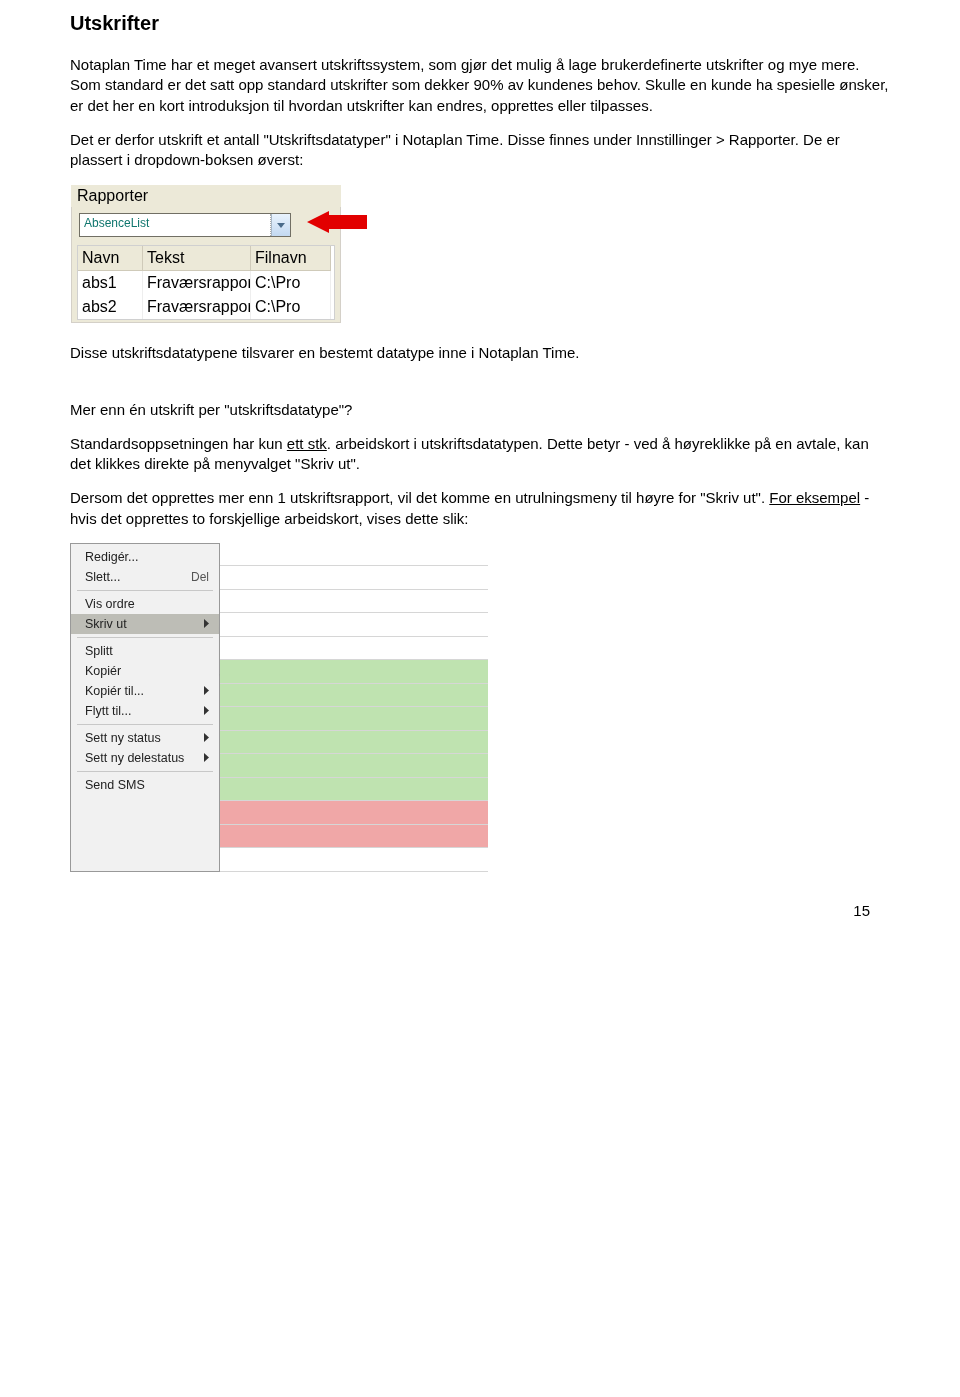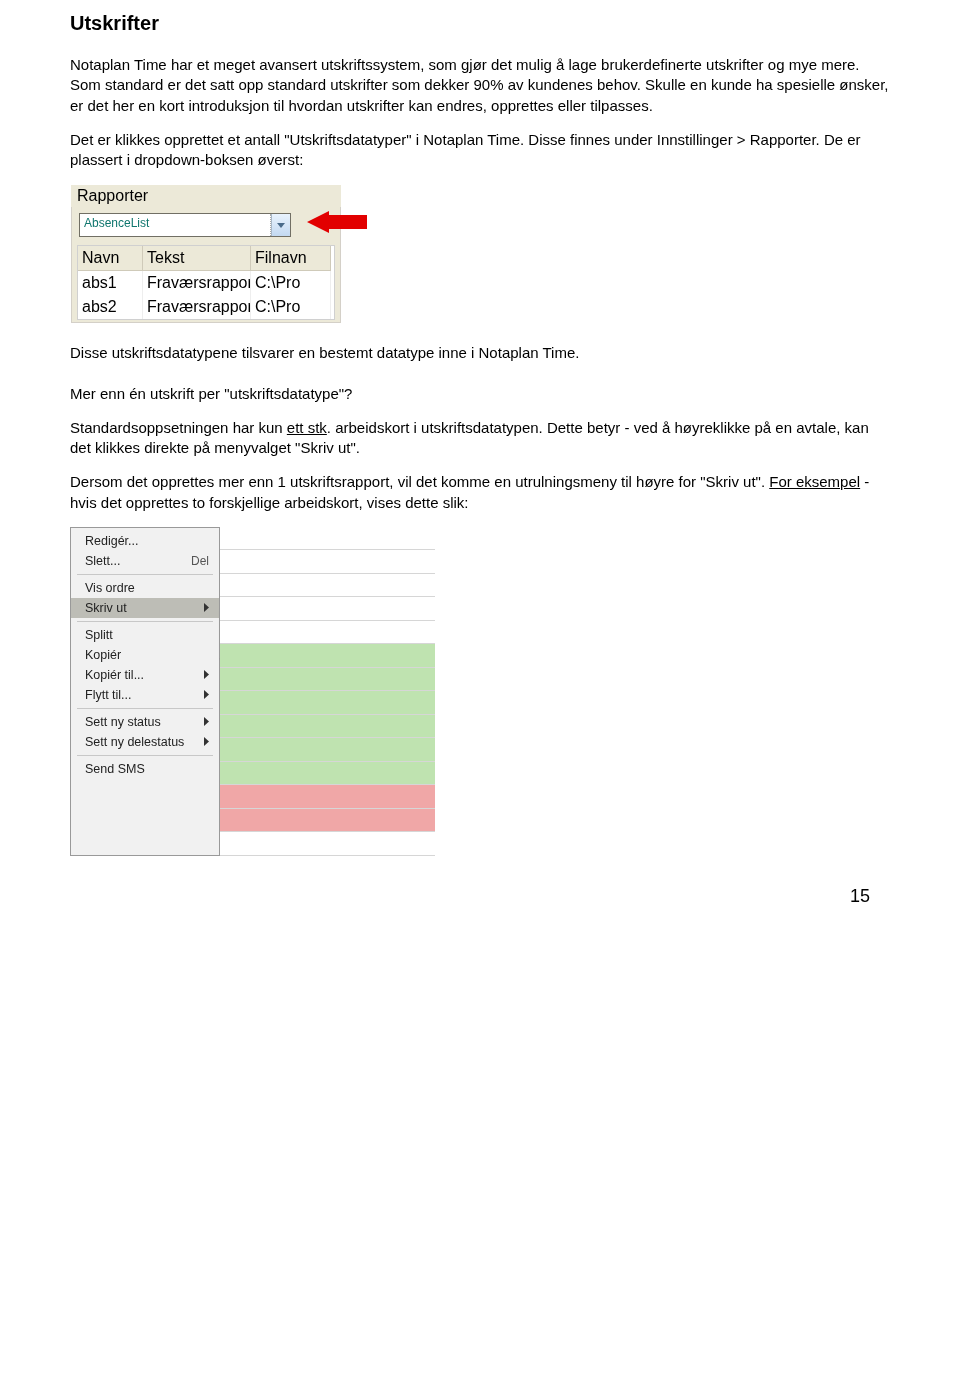--- a/index.html
+++ b/index.html
@@ -101,21 +101,21 @@
     border-right: 1px solid #eee;
     padding: 3px 4px;
     white-space: nowrap;
     overflow: hidden;
   }
 
   
   .menu-screenshot {
     display: flex;
     margin: 6px 0 12px 0;
-    width: 365px;
+    width: 418px;
   }
   .menu-col {
     width: 148px;
     background: #f1f1f1;
     border: 1px solid #999;
     padding: 3px 0;
   }
   .menu-item {
     display: flex;
     align-items: center;
@@ -158,35 +158,35 @@
     height: 22.5px;
     border-bottom: 1px solid #d6d6d6;
   }
   .sched-row.green { background: #bfe3b0; }
   .sched-row.red { background: #f0a7a7; }
   .sched-row.plain { background: #fff; }
 
   .page-num {
     text-align: right;
     padding-right: 20px;
-    font-size: 18px;
+    font-size: 15px;
     margin-top: 30px;
   }
 </style>
 </head>
 <body>
 
 <div class="page">
 
   <h1>Utskrifter</h1>
 
   <p>Notaplan Time har et meget avansert utskriftssystem, som gjør det mulig å lage brukerdefinerte utskrifter og mye mere. Som standard er det satt opp standard utskrifter som dekker 90% av kundenes behov. Skulle en kunde ha spesielle ønsker, er det her en kort introduksjon til hvordan utskrifter kan endres, opprettes eller tilpasses.</p>
 
   <p>
-    <span>Det er klikkes opprettet et antall "Utskriftsdatatyper" i Notaplan Time. Disse finnes under </span><span class="bold">Innstillinger &gt; Rapporter</span><span>. De er plassert i dropdown-boksen øverst:</span>
+    <span>Det er derfor utskrift et antall "Utskriftsdatatyper" i Notaplan Time. Disse finnes under </span><span class="bold">Innstillinger &gt; Rapporter</span><span>. De er plassert i dropdown-boksen øverst:</span>
   </p>
 
   <div class="rapporter-widget">
     <div class="rap-legend">Rapporter</div>
     <div class="rap-inner">
       <div class="dropdown">
         <div class="dropdown-text">AbsenceList</div>
         <div class="dropdown-btn">
           <span>
             <svg width="8" height="5" viewBox="0 0 8 5">
@@ -209,21 +209,21 @@
     </div>
     <span class="red-arrow">
       <svg width="60" height="22" viewBox="0 0 60 22">
         <path d="M60 4 L22 4 L22 0 L0 11 L22 22 L22 18 L60 18 Z" fill="#e20000"></path>
       </svg>
     </span>
   </div>
 
   <p>Disse utskriftsdatatypene tilsvarer en bestemt datatype inne i Notaplan Time.</p>
 
-  <p class="bold" style="margin-top:20px;">Mer enn én utskrift per "utskriftsdatatype"?</p>
+  <p class="bold" style="margin-top:36px;">Mer enn én utskrift per "utskriftsdatatype"?</p>
 
   <p>
     <span>Standardsoppsetningen har kun </span><span class="underline">ett stk</span><span>. arbeidskort i utskriftsdatatypen. Dette betyr -  ved å høyreklikke på en avtale, kan det klikkes direkte på menyvalget "</span><span class="bold">Skriv ut</span><span>".</span>
   </p>
 
   <p>
     <span>Dersom det opprettes mer enn 1 utskriftsrapport, vil det komme en utrulningsmeny til høyre for "Skriv ut". </span><span class="underline">For eksempel</span><span> - hvis det opprettes to forskjellige arbeidskort, vises dette slik:</span>
   </p>
 
   <div class="menu-screenshot">

